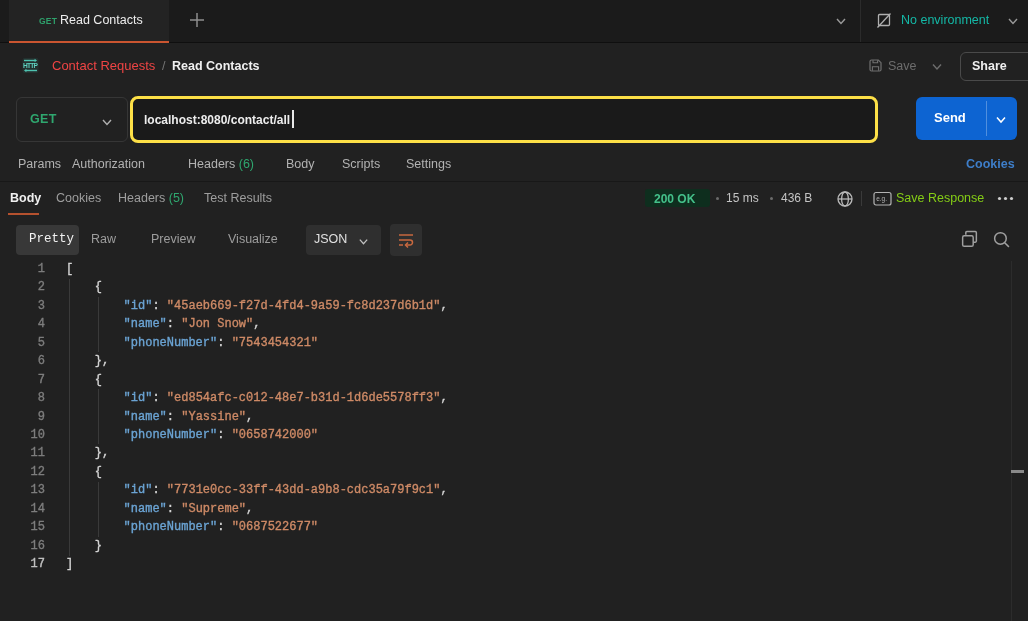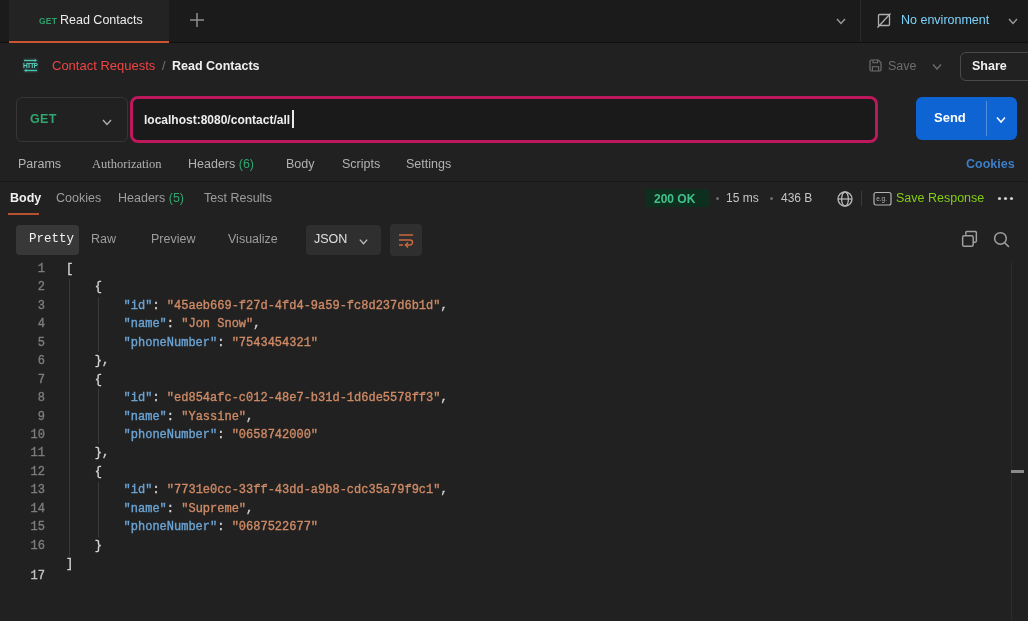--- a/index.html
+++ b/index.html
@@ -10,40 +10,40 @@
 
 #topbar { position:absolute; left:0; top:0; width:1028px; height:43px; background:#1b1b1b; border-bottom:1px solid #0f0f0f; }
 #tab1 { position:absolute; left:9px; top:0; width:160px; height:42px; background:#232323; }
 #tab1 .get { position:absolute; left:30px; top:16px; font-size:8.5px; font-weight:bold; color:#2ea06b; letter-spacing:0.2px; }
 #tab1 .name { position:absolute; left:51px; top:13px; font-size:12.5px; font-weight:400; color:#ededed; }
 #tabline { position:absolute; left:9px; top:41px; width:160px; height:2px; background:#ca5530; }
 #plus { position:absolute; left:189px; top:12px; }
 #topchev { position:absolute; left:835px; top:15px; }
 #topdiv { position:absolute; left:860px; top:0px; width:1px; height:42px; background:#2b2b2b; }
 #envicon { position:absolute; left:876px; top:12px; }
-#envtext { position:absolute; left:901px; top:13px; font-size:12.5px; color:#7dd3fc; }
+#envtext { position:absolute; left:901px; top:13px; font-size:12.5px; color:#14b8a6; }
 #envchev { position:absolute; left:1007px; top:15px; }
 
 
 
 #httpicon { position:absolute; left:21px; top:56px; }
 #crumb1 { position:absolute; left:52px; top:58px; font-size:13px; color:#ef4444; }
 #crumbsl { position:absolute; left:162px; top:59px; font-size:12.5px; color:#757575; }
 #crumb2 { position:absolute; left:172px; top:59px; font-size:12.5px; font-weight:600; color:#f0f0f0; }
 #saveicon { position:absolute; left:868px; top:58px; }
 #savetext { position:absolute; left:888px; top:59px; font-size:12.5px; color:#6d6d6d; }
 #savechev { position:absolute; left:931px; top:61px; }
 #sharebtn { position:absolute; left:960px; top:52px; width:74px; height:29px; border:1px solid #4a4a4a; border-radius:6px; }
 #sharebtn span { position:absolute; left:11px; top:6px; font-size:12.5px; font-weight:600; color:#f0f0f0; }
 
 
 #getbox { position:absolute; left:16px; top:97px; width:112px; height:45px; border:1px solid #363636; border-radius:6px; }
 #getbox .t { position:absolute; left:13px; top:14px; font-size:12.5px; font-weight:bold; color:#2fa76f; letter-spacing:0.3px; }
 #getbox svg { position:absolute; left:84px; top:18px; }
-#urlbox { position:absolute; left:130px; top:96px; width:748px; height:47px; border:3px solid #be185d; border-radius:8px; background:#1a1a1a; }
+#urlbox { position:absolute; left:130px; top:96px; width:748px; height:47px; border:3px solid #fde047; border-radius:8px; background:#1a1a1a; }
 #urltext { position:absolute; left:11px; top:14px; font-size:12px; font-weight:600; color:#ededed; }
 #caret { position:absolute; left:159px; top:11px; width:1.5px; height:18px; background:#e8e8e8; }
 #sendbtn { position:absolute; left:916px; top:97px; width:101px; height:43px; background:#0d64d2; border-radius:6px; }
 #sendbtn .t { position:absolute; left:18px; top:13px; font-size:13px; font-weight:bold; color:#fff; }
 #sendbtn .d { position:absolute; left:70px; top:4px; width:1px; height:35px; background:rgba(255,255,255,0.28); }
 #sendbtn svg { position:absolute; left:79px; top:17px; }
 
 
 .reqtab { position:absolute; top:157px; font-size:12.5px; color:#b2b2b2; }
 #cookies { position:absolute; left:966px; top:157px; font-size:12.5px; font-weight:600; color:#3e7ec9; }
@@ -150,21 +150,21 @@
   </div>
   <div id="sendbtn">
     <span class="t">Send</span>
     <div class="d"></div>
     <svg width="12" height="12" viewBox="0 0 12 12">
         <polyline points="2,3.5 6,8 10,3.5" fill="none" stroke="#fff" stroke-width="1.5"></polyline>
       </svg>
   </div>
 
   <span class="reqtab" style="left:18px;">Params</span>
-  <span class="reqtab" style="left:92px;font-family:Liberation Serif, serif;">Authorization</span>
+  <span class="reqtab" style="left:72px;">Authorization</span>
   <span class="reqtab" style="left:188px;">Headers <span style="color:#2fa76f;">(6)</span></span>
   <span class="reqtab" style="left:286px;">Body</span>
   <span class="reqtab" style="left:342px;">Scripts</span>
   <span class="reqtab" style="left:406px;">Settings</span>
   <span id="cookies">Cookies</span>
   <div id="reqdiv"></div>
 
   <span id="rBody">Body</span>
   <div id="rBodyLine"></div>
   <span class="rtab" style="left:56px;">Cookies</span>
@@ -234,21 +234,21 @@
         <div>7</div>
         <div>8</div>
       <div>9</div>
         <div>10</div>
         <div>11</div>
         <div>12</div>
         <div>13</div>
         <div>14</div>
         <div>15</div>
         <div>16</div>
-      <div style="color:#c0c0c0;margin-top:12px;">17</div>
+      <div style="color:#c0c0c0;">17</div>
     </div>
     <div id="guides">
       <div class="g" style="left:69px; top:19px;  height:277px;"></div>
       <div class="g" style="left:98px; top:37px;  height:55px;"></div>
       <div class="g" style="left:98px; top:129px; height:55px;"></div>
       <div class="g" style="left:98px; top:222px; height:55px;"></div>
     </div>
     <div id="lines">
       <div class="p">[</div>
       <div class="p">    {</div>

